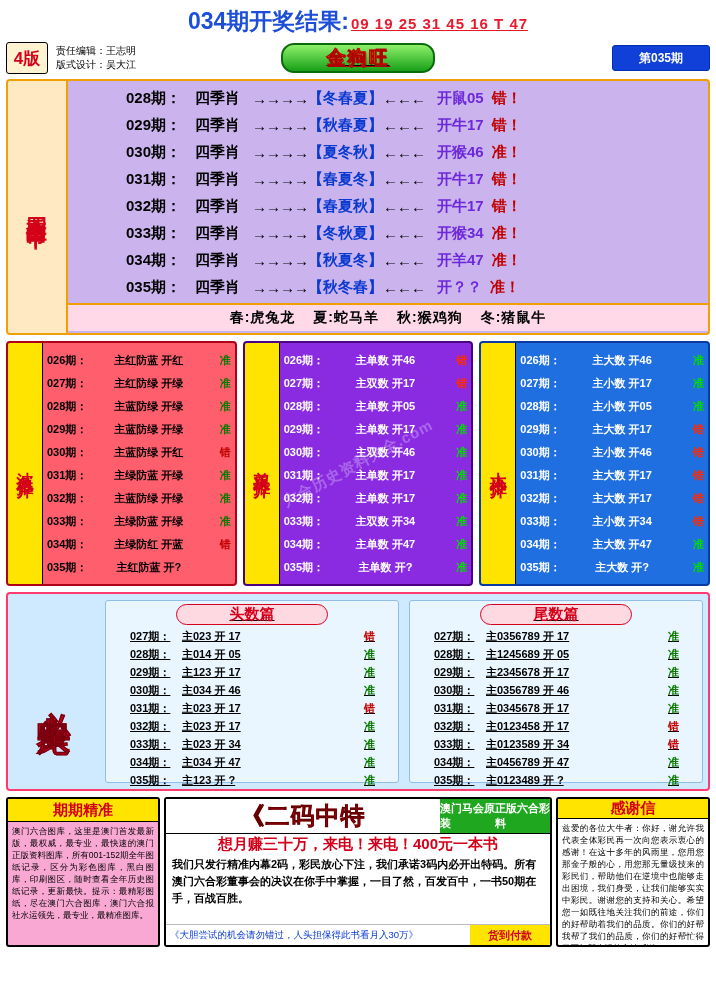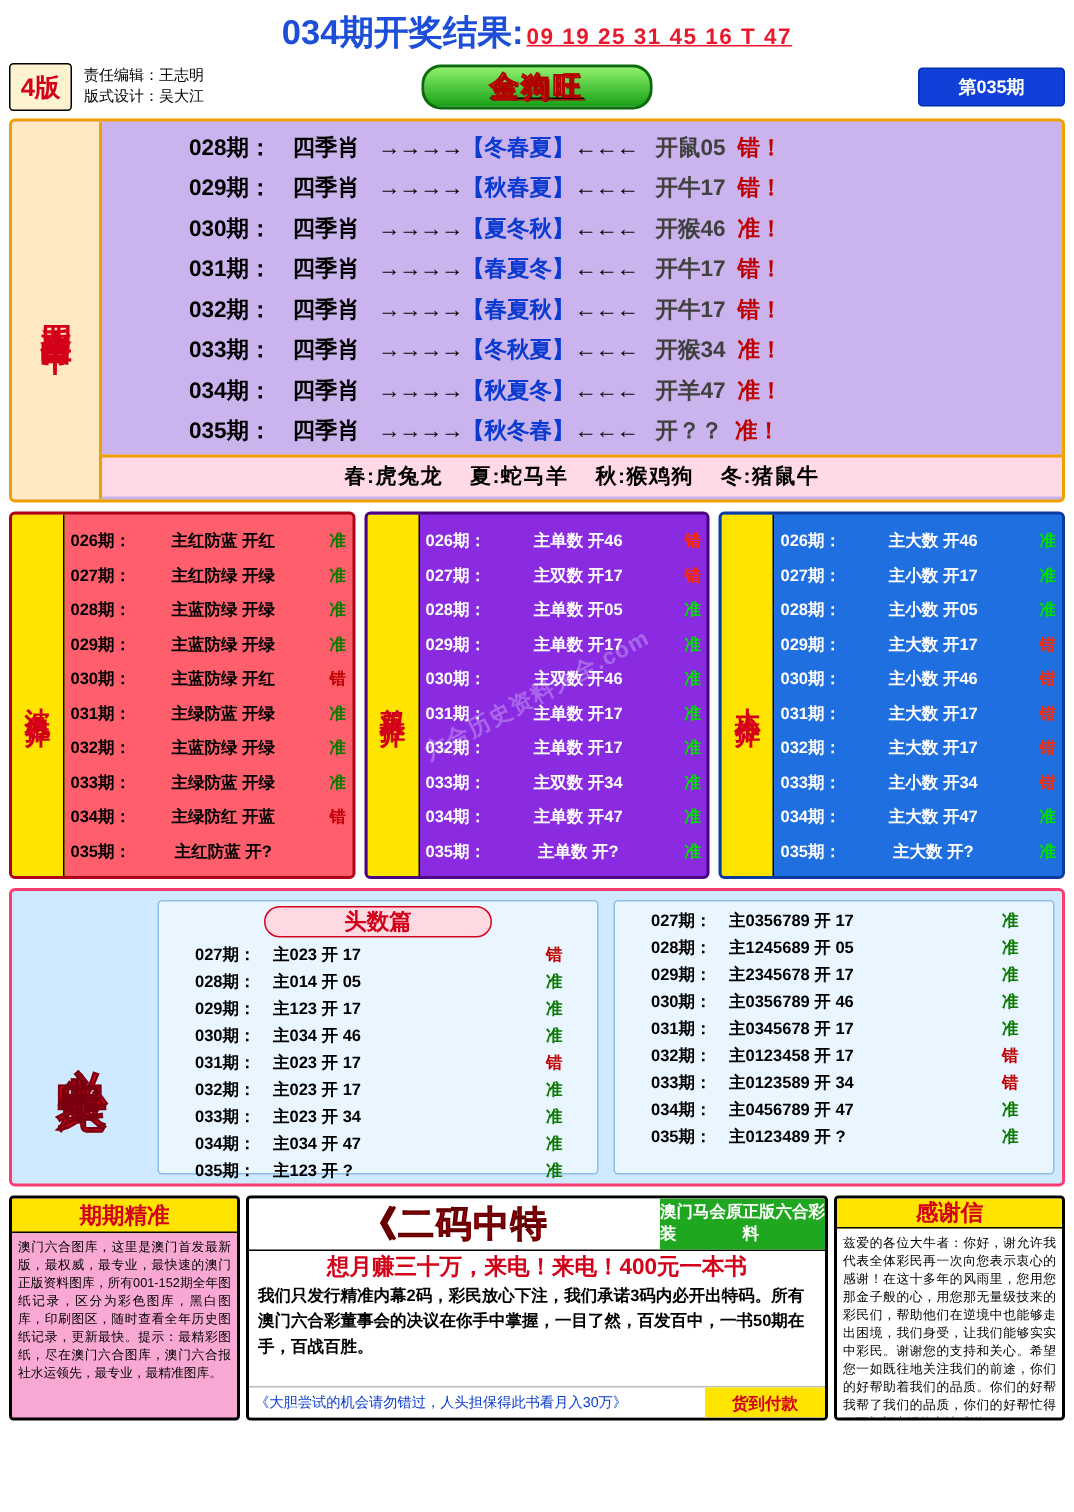--- a/index.html
+++ b/index.html
@@ -68,21 +68,21 @@
     writing-mode:vertical-rl;text-orientation:upright;letter-spacing:2px;
   }
   .sec1-right{flex:1;display:flex;flex-direction:column;padding:4px 0 0 0;}
   .row1{
     display:flex;align-items:center;font-size:15px;font-weight:bold;color:#000;
     height:27px;padding-left:58px;white-space:nowrap;
   }
   .row1 .q{color:#000;}
   .row1 .arrow{color:#000;letter-spacing:-1px;}
   .row1 .ani{color:#0a3ad0;}
-  .row1 .open{color:#404040;}
+  .row1 .open{color:#6d28d9;}
   .row1 .res{color:#c00000;}
   .footer1{
     margin-top:2px;background:#ffd9e8;border-top:2px solid #f0a000;
     height:26px;display:flex;align-items:center;justify-content:center;
     font-size:14px;font-weight:bold;color:#000;letter-spacing:1px;
   }
   .footer1 span{margin:17px 9px;}
 
   
   .sec2{display:flex;margin:6px 6px 0 6px;gap:6px;height:245px;}
@@ -131,21 +131,21 @@
   .sec3-left{
     width:92px;flex:0 0 auto;display:flex;align-items:center;justify-content:center;
   }
   .sec3-left b{
     writing-mode:vertical-rl;text-orientation:upright;
     font-size:34px;font-weight:bold;color:#d4001a;letter-spacing:4px;
     -webkit-text-stroke:0.5px #7a0010;
   }
   .panel{
     flex:1;margin:6px 5px;background:#eaf6ff;border:1px solid #8fbfe8;border-radius:3px;
-    display:flex;flex-direction:column;align-items:center;padding-top:3px;
+    display:flex;flex-direction:column;align-items:center;padding-top:3px;text-decoration:underline;
   }
   .panel-h{
     width:150px;height:22px;border:1px solid #d40020;border-radius:11px;
     background:#ffd9e2;display:flex;align-items:center;justify-content:center;
     font-size:15px;font-weight:bold;color:#d4001a;margin-bottom:2px;
   }
   .prow{
     display:flex;align-items:center;font-size:11px;font-weight:bold;color:#000;
     height:18px;width:100%;padding-left:24px;box-sizing:border-box;white-space:nowrap;
   }
@@ -529,20 +529,21 @@
             <span class="pr" style="color:#0a7a00">准</span>
           </div>
           <div class="prow">
             <span class="pi">035期：</span>
             <span class="pt">主123 开 ?</span>
             <span class="pr" style="color:#0a7a00">准</span>
           </div>
         </div>
     </div>
     <div class="panel">
+      <div class="panel-h">尾数篇</div>
       <div id="tailrows" style="width:100%">
           <div class="prow">
             <span class="pi">027期：</span>
             <span class="pt">主0356789 开 17</span>
             <span class="pr" style="color:#0a7a00">准</span>
           </div>
           <div class="prow">
             <span class="pi">028期：</span>
             <span class="pt">主1245689 开 05</span>
             <span class="pr" style="color:#0a7a00">准</span>

